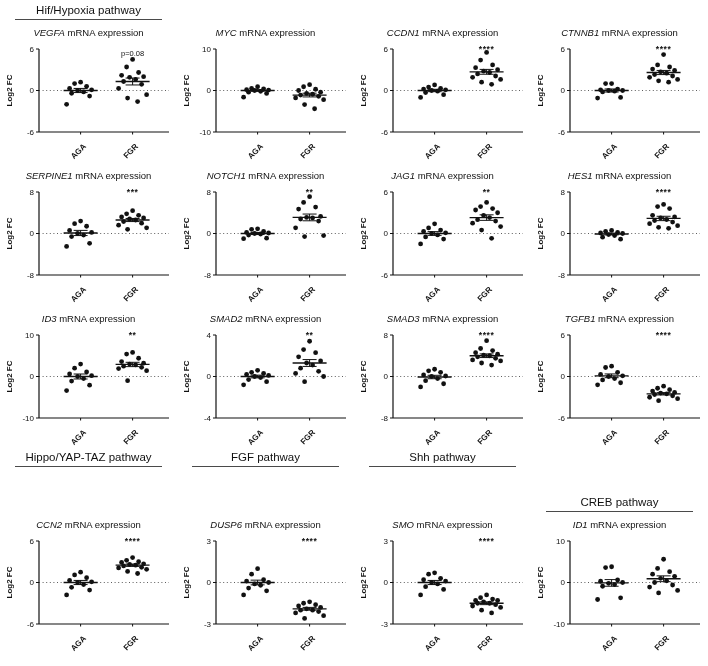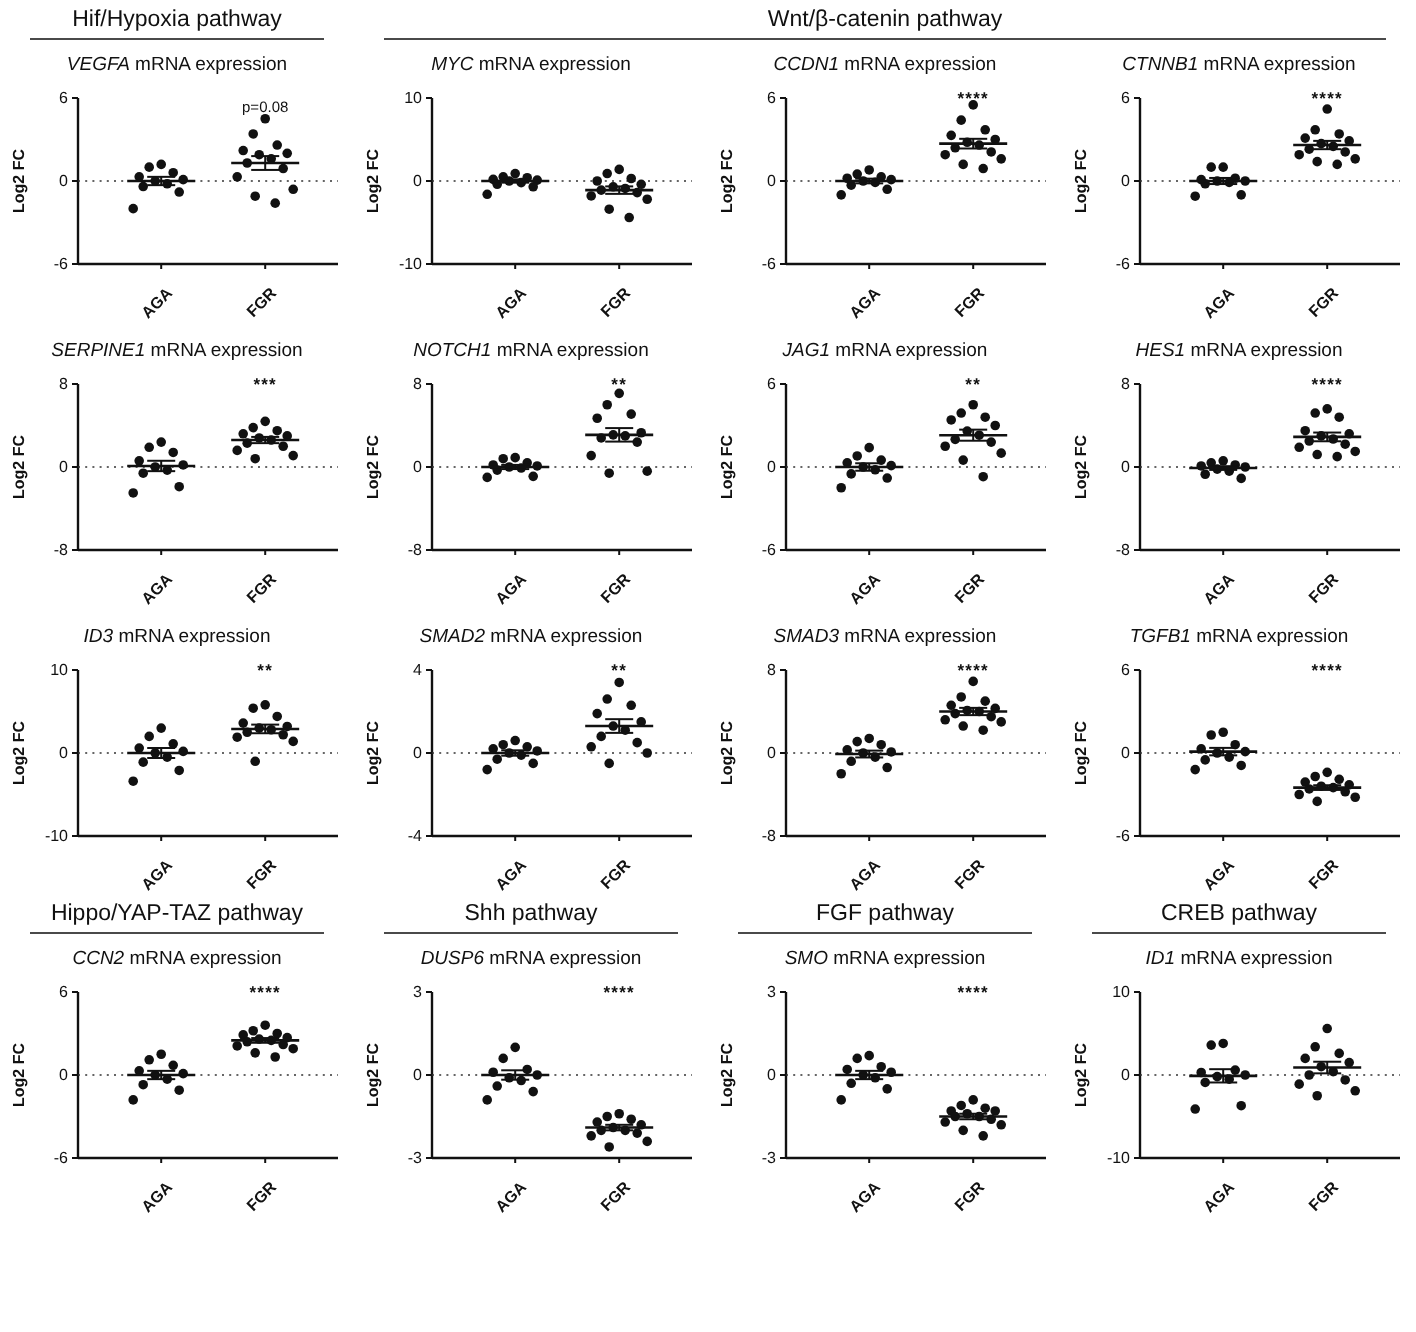--- a/index.html
+++ b/index.html
@@ -31,23 +31,20 @@
 </style>
 </head>
 <body>
 
 <div class="figure" id="figure">
     <div class="section">
       <div class="header-row">
         <div class="pheader" style="grid-column: span 1;">
           <div class="pheader-inner">Hif/Hypoxia pathway</div>
         </div>
-        <div class="pheader" style="grid-column: span 3;">
-          <div class="pheader-inner">Wnt/β-catenin pathway</div>
-        </div>
       </div>
       <div class="plots-row">
         <div class="plot-cell">
           <div class="ptitle"><i>VEGFA</i><span> mRNA expression</span></div>
           <svg viewBox="0 0 172 124" width="172" height="124">
             <line x1="36" y1="11" x2="36" y2="94" stroke="#111111" stroke-width="1.2"></line>
             <line x1="36" y1="94" x2="166" y2="94" stroke="#111111" stroke-width="1.2"></line>
             <line x1="33" y1="11" x2="36" y2="11" stroke="#111111" stroke-width="1"></line>
             <text x="31" y="13.6" text-anchor="end" class="tick">6</text>
             <line x1="33" y1="52.5" x2="36" y2="52.5" stroke="#111111" stroke-width="1"></line>
@@ -657,26 +654,26 @@
           </svg>
         </div>
       </div>
     </div>
     <div class="section">
       <div class="header-row">
         <div class="pheader" style="grid-column: span 1;">
           <div class="pheader-inner">Hippo/YAP-TAZ pathway</div>
         </div>
         <div class="pheader" style="grid-column: span 1;">
+          <div class="pheader-inner">FGF pathway</div>
+        </div>
+        <div class="pheader" style="grid-column: span 1;">
           <div class="pheader-inner">Shh pathway</div>
         </div>
-        <div class="pheader" style="grid-column: span 1;">
-          <div class="pheader-inner">FGF pathway</div>
-        </div>
-        <div class="pheader" style="grid-column: span 1;">
+        <div class="pheader" style="grid-column: span 1; margin-top: 45px;">
           <div class="pheader-inner">CREB pathway</div>
         </div>
       </div>
       <div class="plots-row">
         <div class="plot-cell">
           <div class="ptitle"><i>CCN2</i><span> mRNA expression</span></div>
           <svg viewBox="0 0 172 124" width="172" height="124">
             <line x1="36" y1="11" x2="36" y2="94" stroke="#111111" stroke-width="1.2"></line>
             <line x1="36" y1="94" x2="166" y2="94" stroke="#111111" stroke-width="1.2"></line>
             <line x1="33" y1="11" x2="36" y2="11" stroke="#111111" stroke-width="1"></line>

